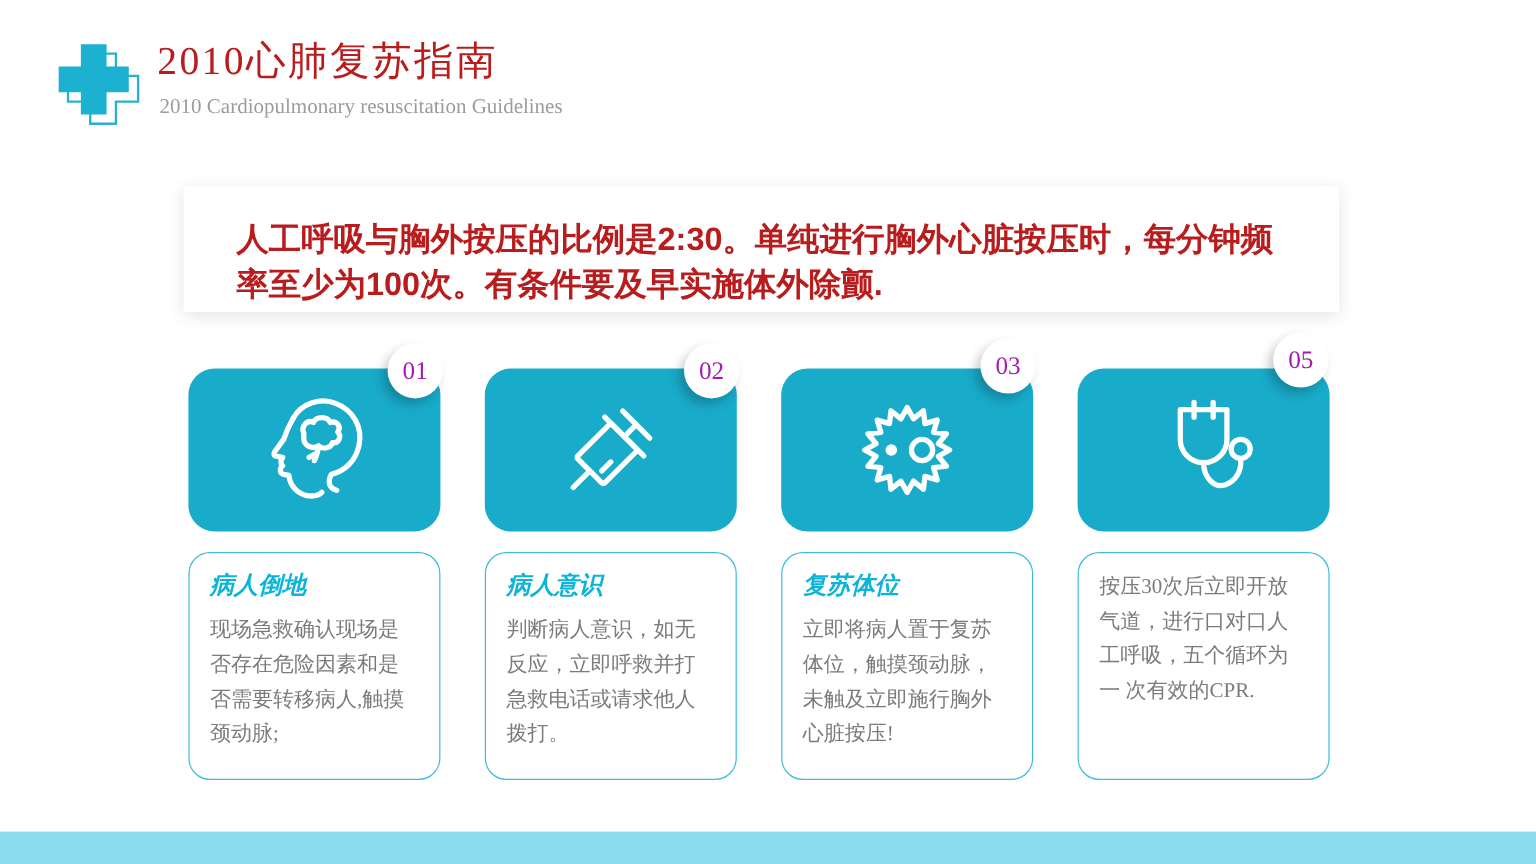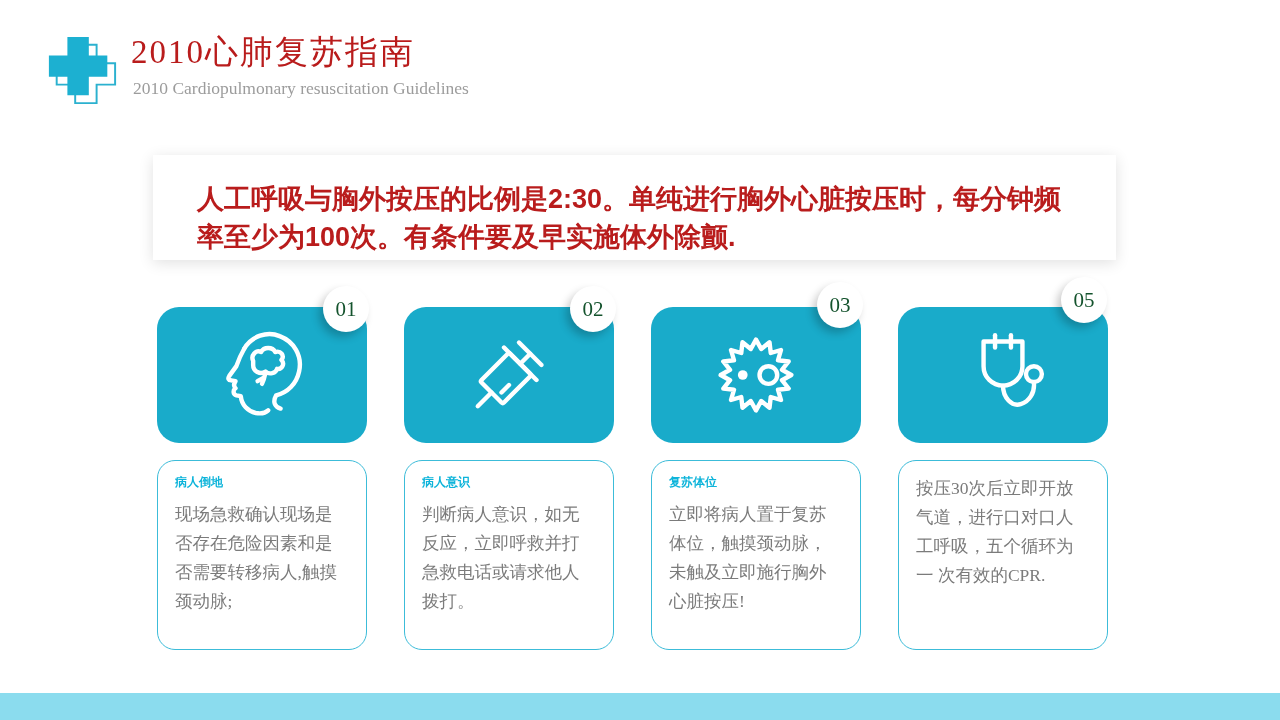--- a/index.html
+++ b/index.html
@@ -33,27 +33,27 @@
         border-radius:22px;display:flex;align-items:center;justify-content:center;}
   .tile svg.icon{width:106px;height:106px;display:block;}
 
   .badge{position:absolute;top:-21px;right:-2px;width:46px;height:46px;
          border-radius:50%;background:#ffffff;
          box-shadow:-4px 5px 9px rgba(0,0,0,0.22);
          display:flex;align-items:center;justify-content:center;}
   .step.c3 .badge{top:-25px;}
   .step.c4 .badge{top:-30px;right:1px;}
   .badge span{font-family:"Liberation Serif","DejaVu Serif",serif;
-              font-size:21px;color:#14532d;}
+              font-size:21px;color:#a21caf;}
 
   .info{margin-top:17px;width:210px;height:190px;box-sizing:border-box;
         border:1.5px solid #3cbcd9;border-radius:18px;background:#ffffff;
         padding:13px 17px 0 17px;}
   .info h3{margin:0 0 9px 0;font-family:"Liberation Sans","DejaVu Sans",sans-serif;
-           font-size:12px;font-weight:bold;color:#0db4da;}
+           font-size:20px;font-weight:bold;color:#0db4da;font-style:italic;}
   .info p{margin:0;font-size:17.5px;line-height:29px;color:#7b7b7b;
           font-family:"Liberation Serif","DejaVu Serif",serif;}
 
   
   .bottom-bar{position:absolute;left:0;bottom:0;width:1280px;height:27px;background:#8bdcee;}
 
   .st{fill:none;stroke:#ffffff;stroke-width:5;stroke-linecap:round;stroke-linejoin:round;}
 </style>
 </head>
 <body>

